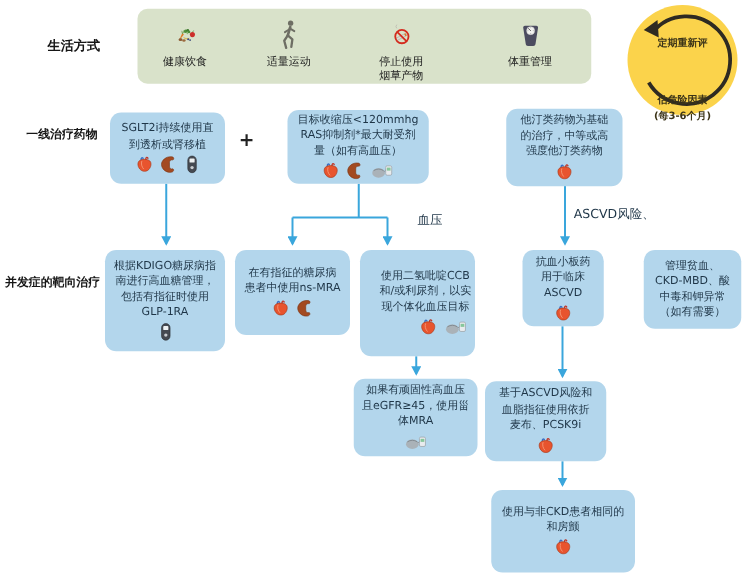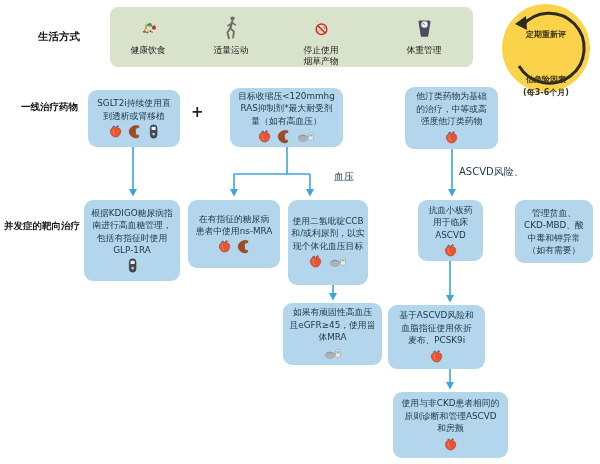--- a/index.html
+++ b/index.html
@@ -257,21 +257,21 @@
       </div>
     <div class="icon-row">
         <svg class="mini-icon heart-icon">
           <use href="#heart-icon"></use>
         </svg>
         <svg class="mini-icon kidney-icon">
           <use href="#kidney-icon"></use>
         </svg>
       </div>
   </div>
-  <div class="flowbox" style="left:288px;top:200px;width:80px;height:85px;">
+  <div class="flowbox" style="left:288px;top:200px;width:92px;height:85px;align-items:flex-end;">
     <div>
         <span style="display: block;">使用二氢吡啶CCB</span>
         <span style="display: block;">和/或利尿剂，以实</span>
         <span style="display: block;">现个体化血压目标</span>
       </div>
     <div class="icon-row">
         <svg class="mini-icon heart-icon">
           <use href="#heart-icon"></use>
         </svg>
         <svg class="mini-icon bp-monitor-icon">
@@ -320,21 +320,20 @@
       </div>
     <div class="icon-row">
         <svg class="mini-icon heart-icon">
           <use href="#heart-icon"></use>
         </svg>
       </div>
   </div>
   <div class="flowbox" style="left:393px;top:392px;width:115px;height:66px;">
     <div>
         <span style="display: block;">使用与非CKD患者相同的</span>
-        <span style="display: block;">原则诊断和管理ASCVD</span>
         <span style="display: block;">和房颤</span>
       </div>
     <div class="icon-row">
         <svg class="mini-icon heart-icon">
           <use href="#heart-icon"></use>
         </svg>
       </div>
   </div>
 
 </div>

